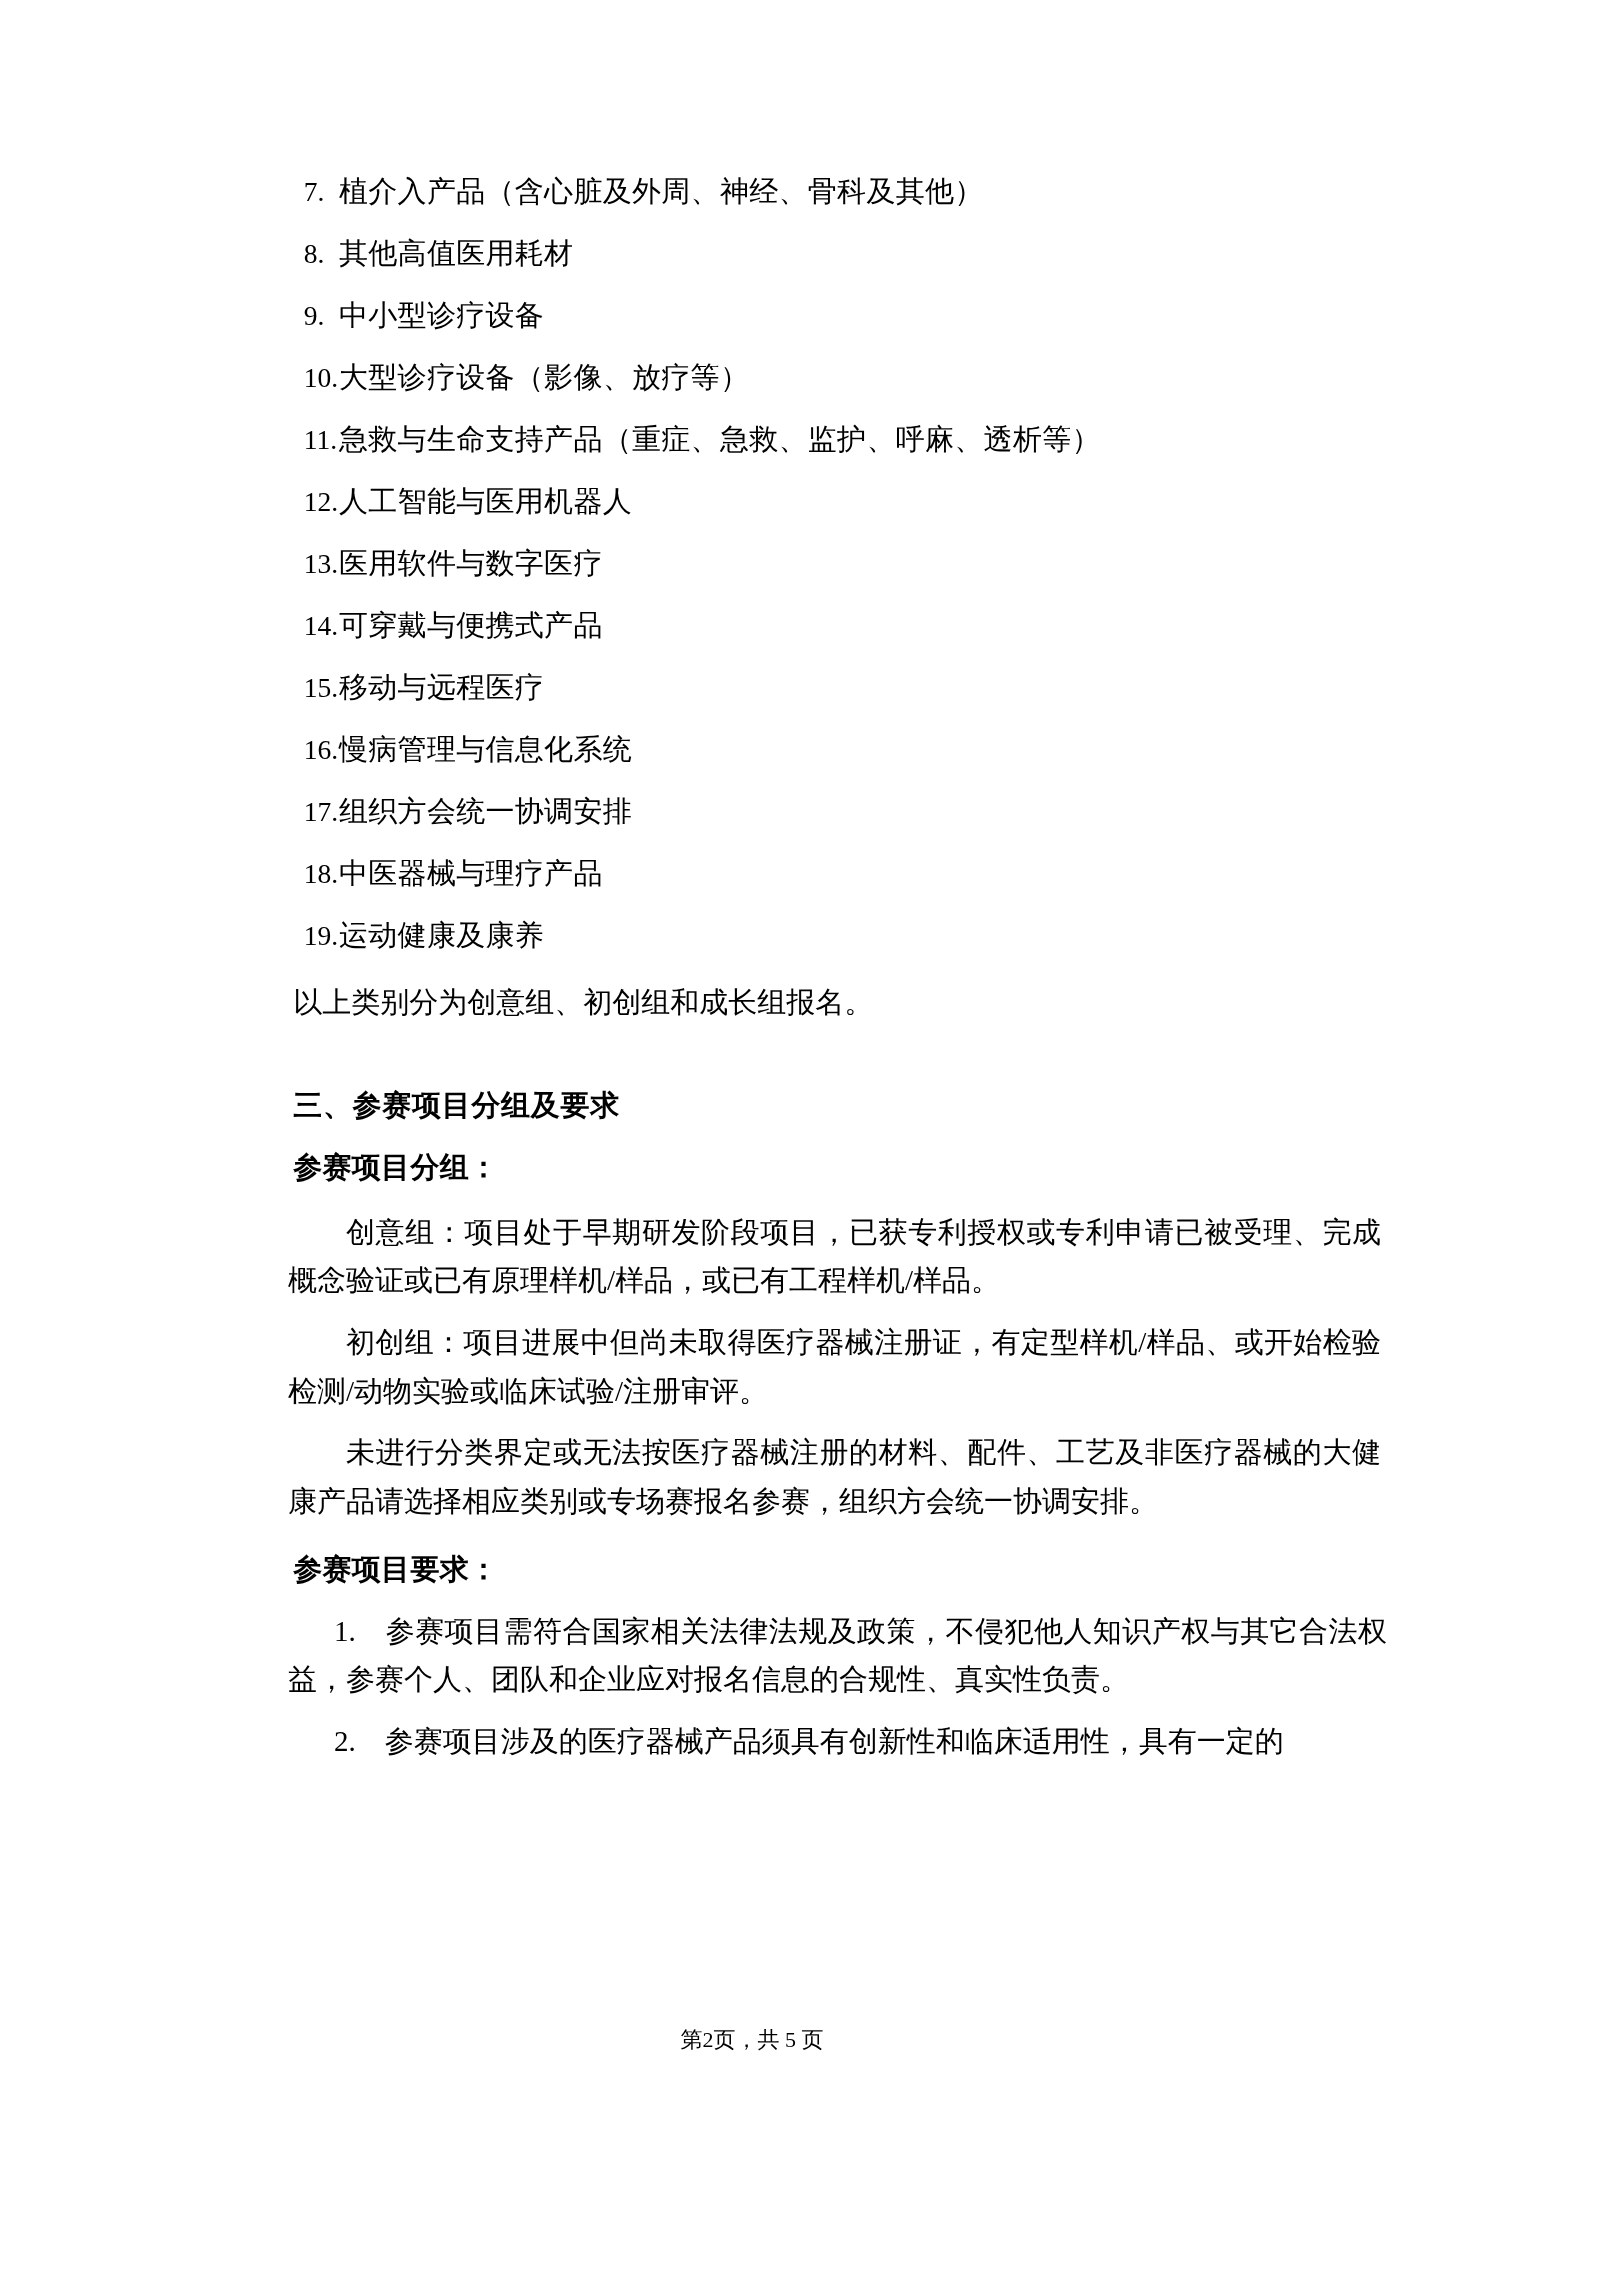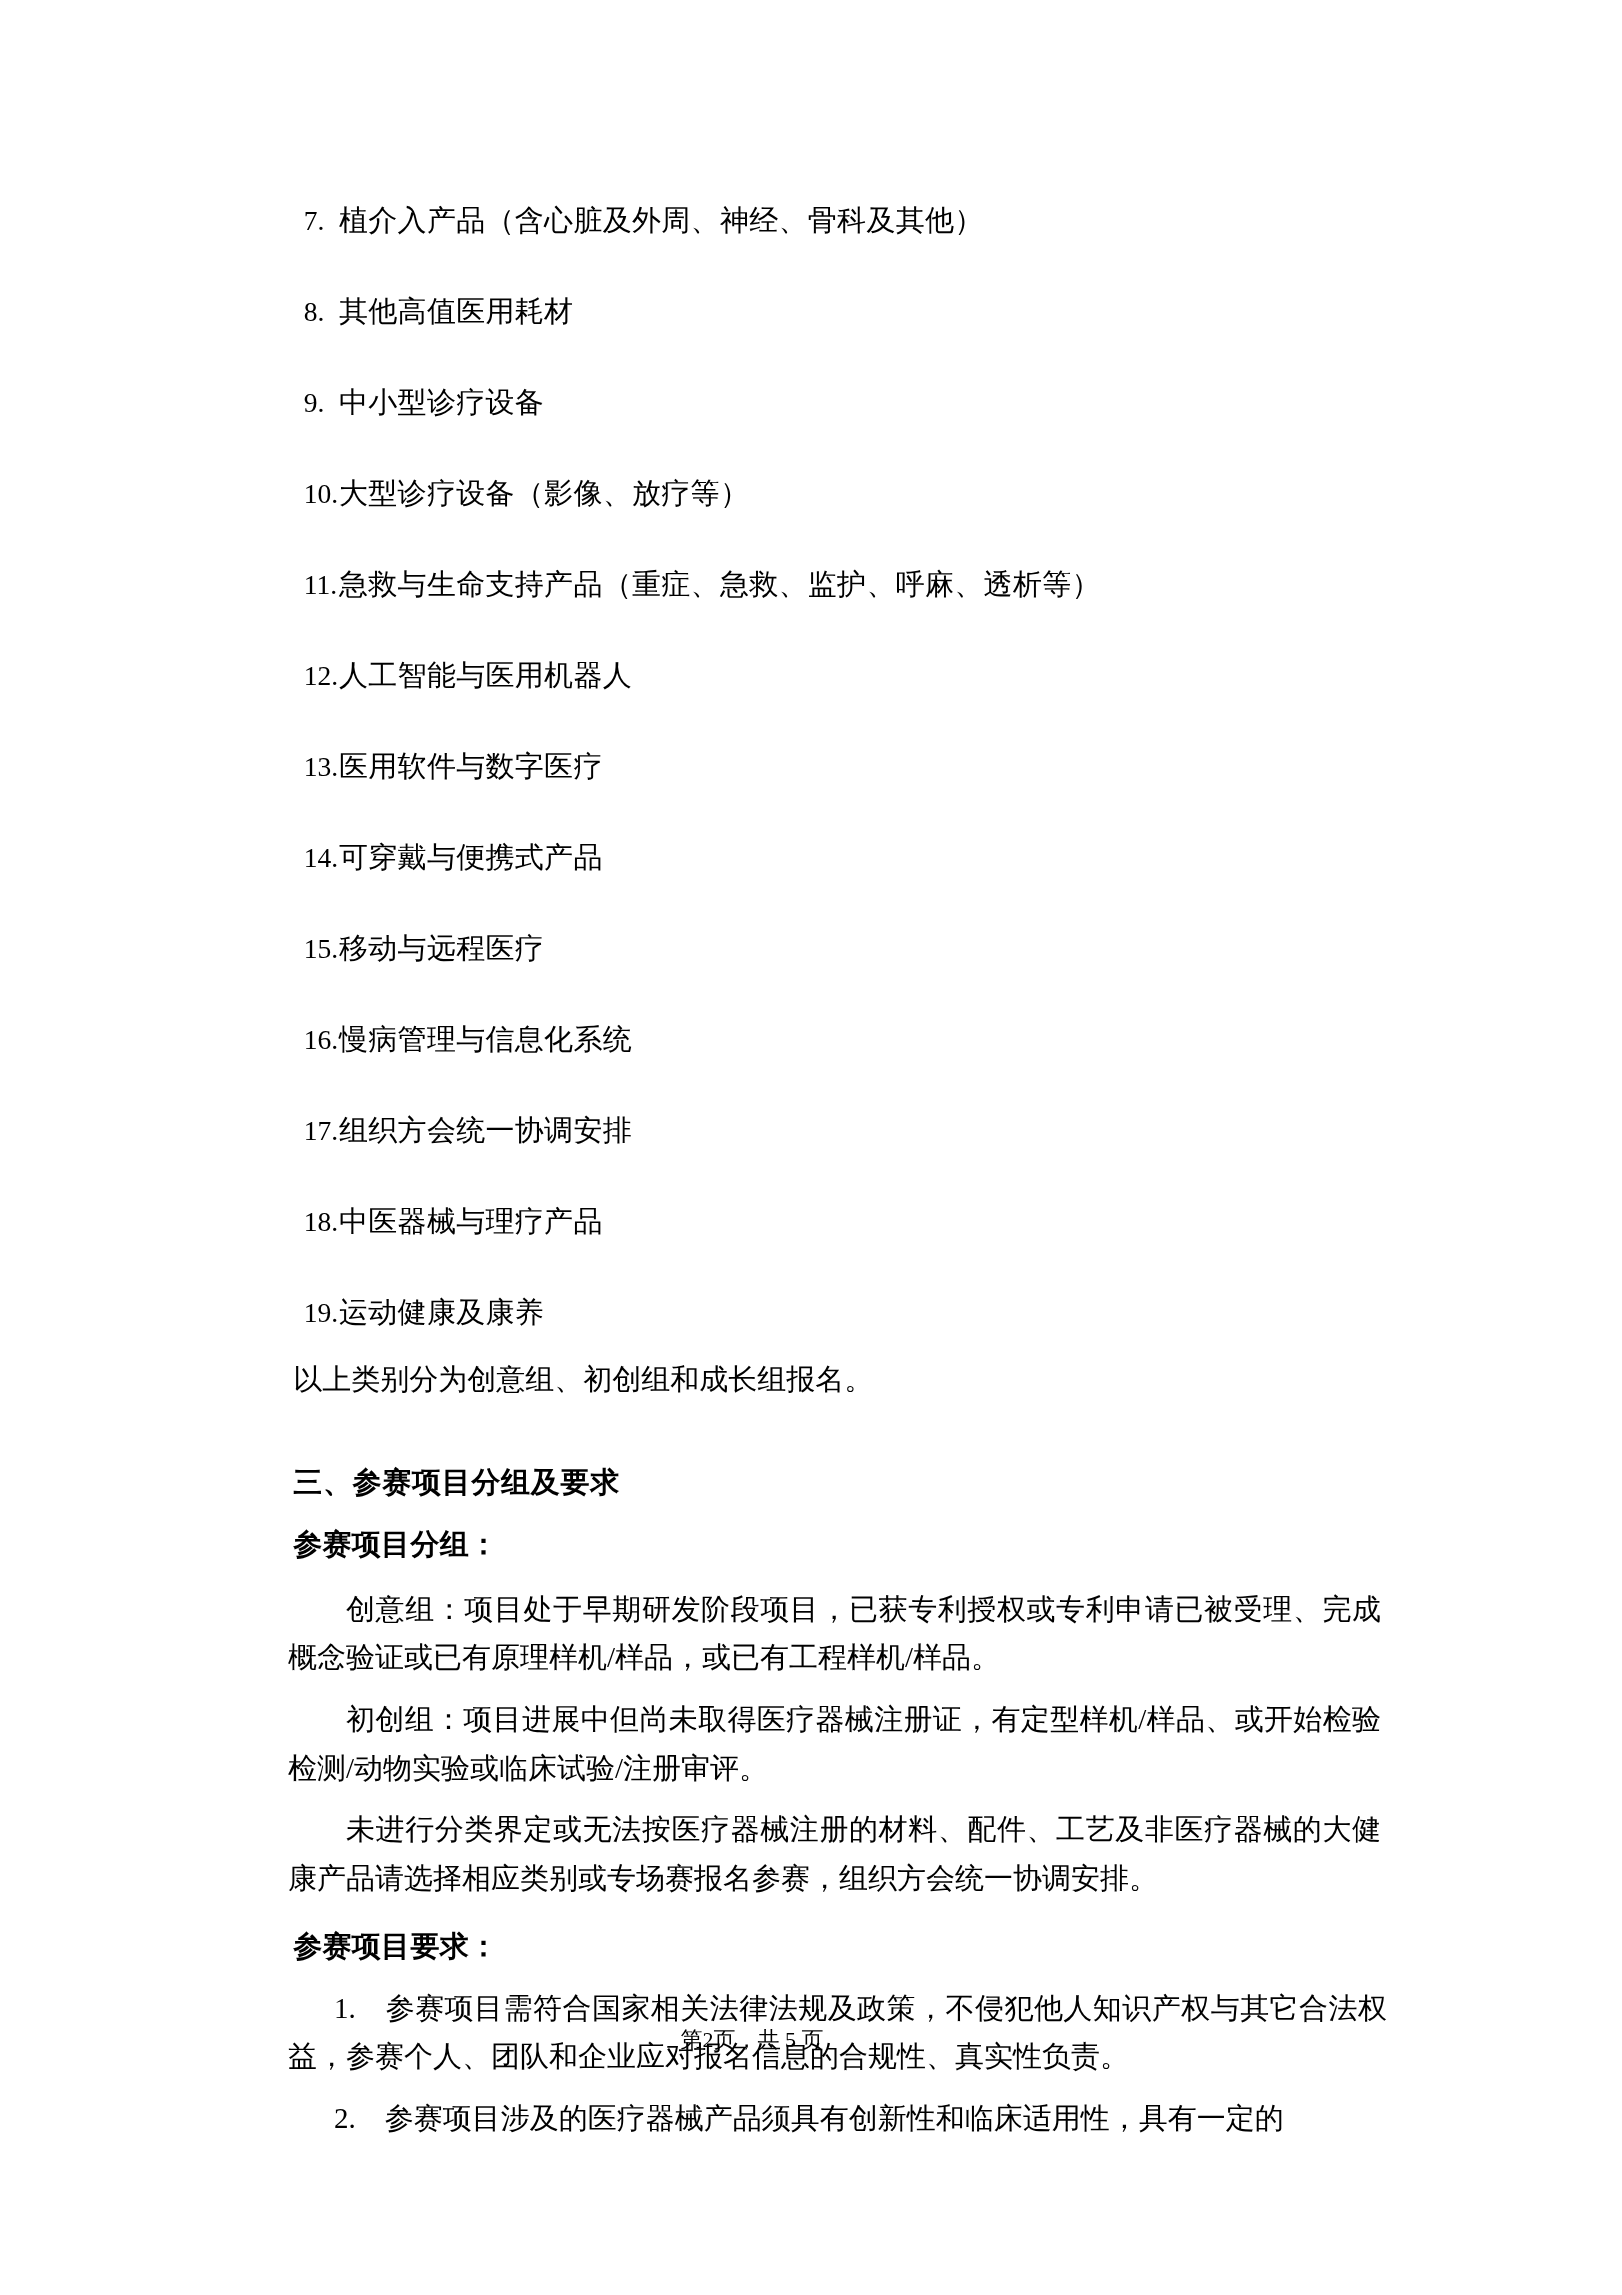--- a/index.html
+++ b/index.html
@@ -46,21 +46,20 @@
     display: inline-block;
     min-width: 51px;
     text-align: left;
     font-family: "Liberation Serif", serif;
     font-size: 27.5px;
     padding-left: 15.7px;
     box-sizing: border-box;
   }
   .cat-text {
     letter-spacing: 0.3px;
-    margin-top: 29px;
   }
   .summary-line {
     font-size: 29px;
     margin: 9.2px 0 0 0;
     padding-left: 5.2px;
   }
   .section-title {
     font-size: 29px;
     font-weight: bold;
     margin: 63px 0 22px 5.2px;

